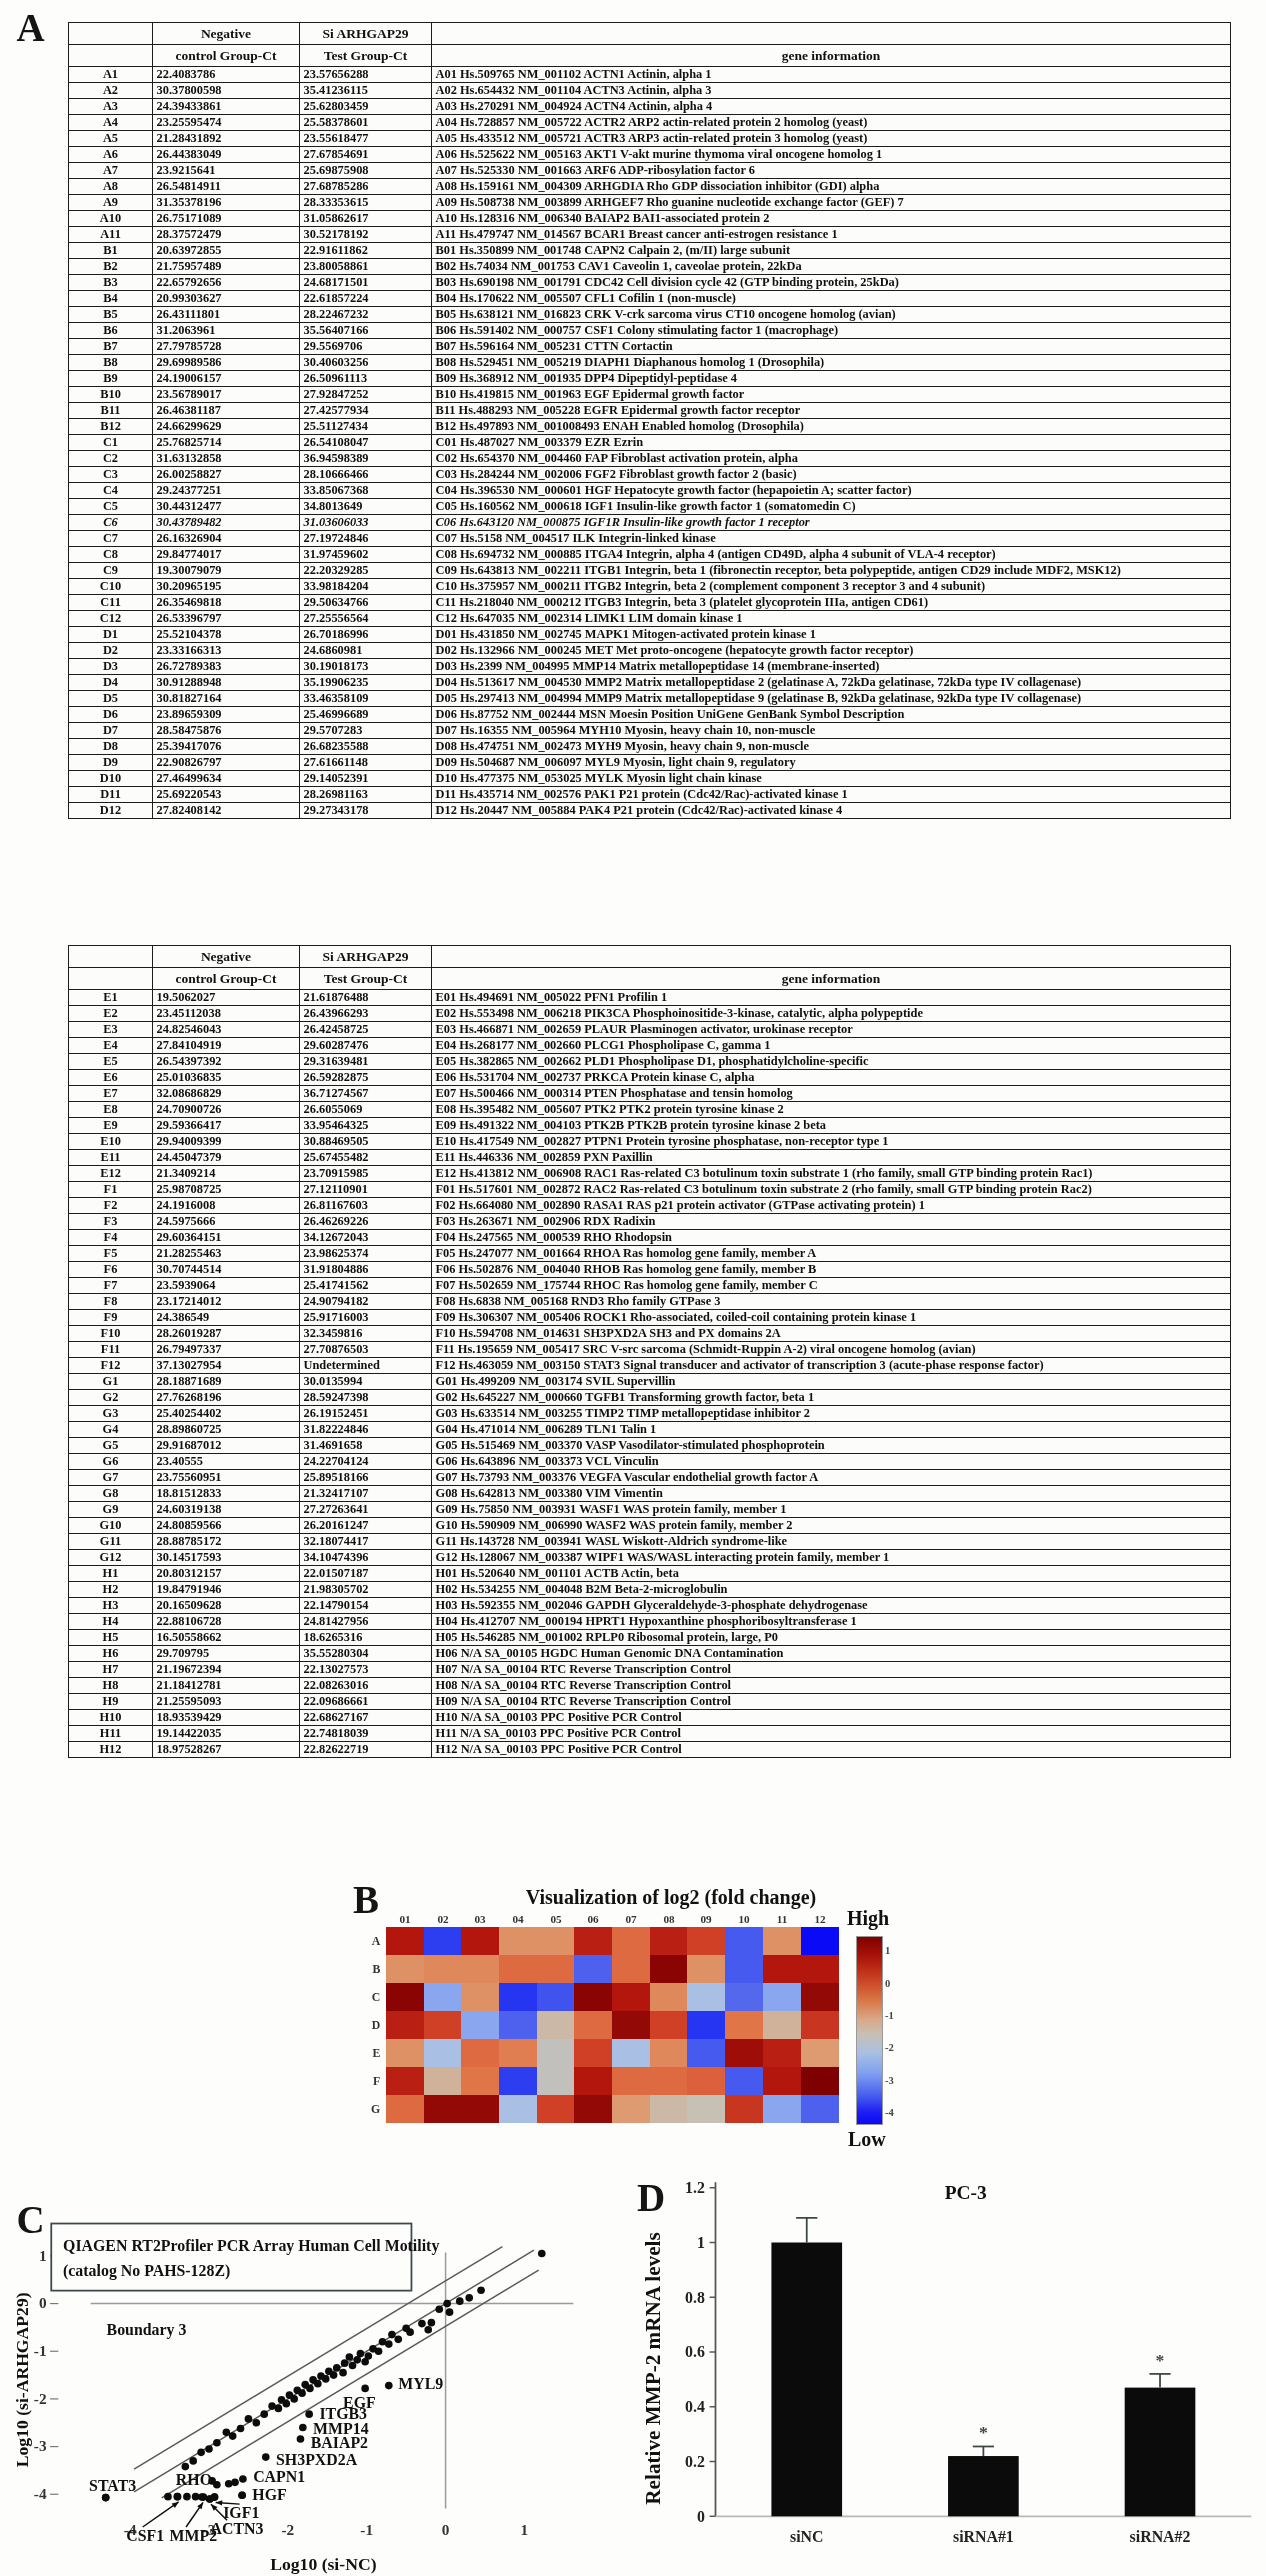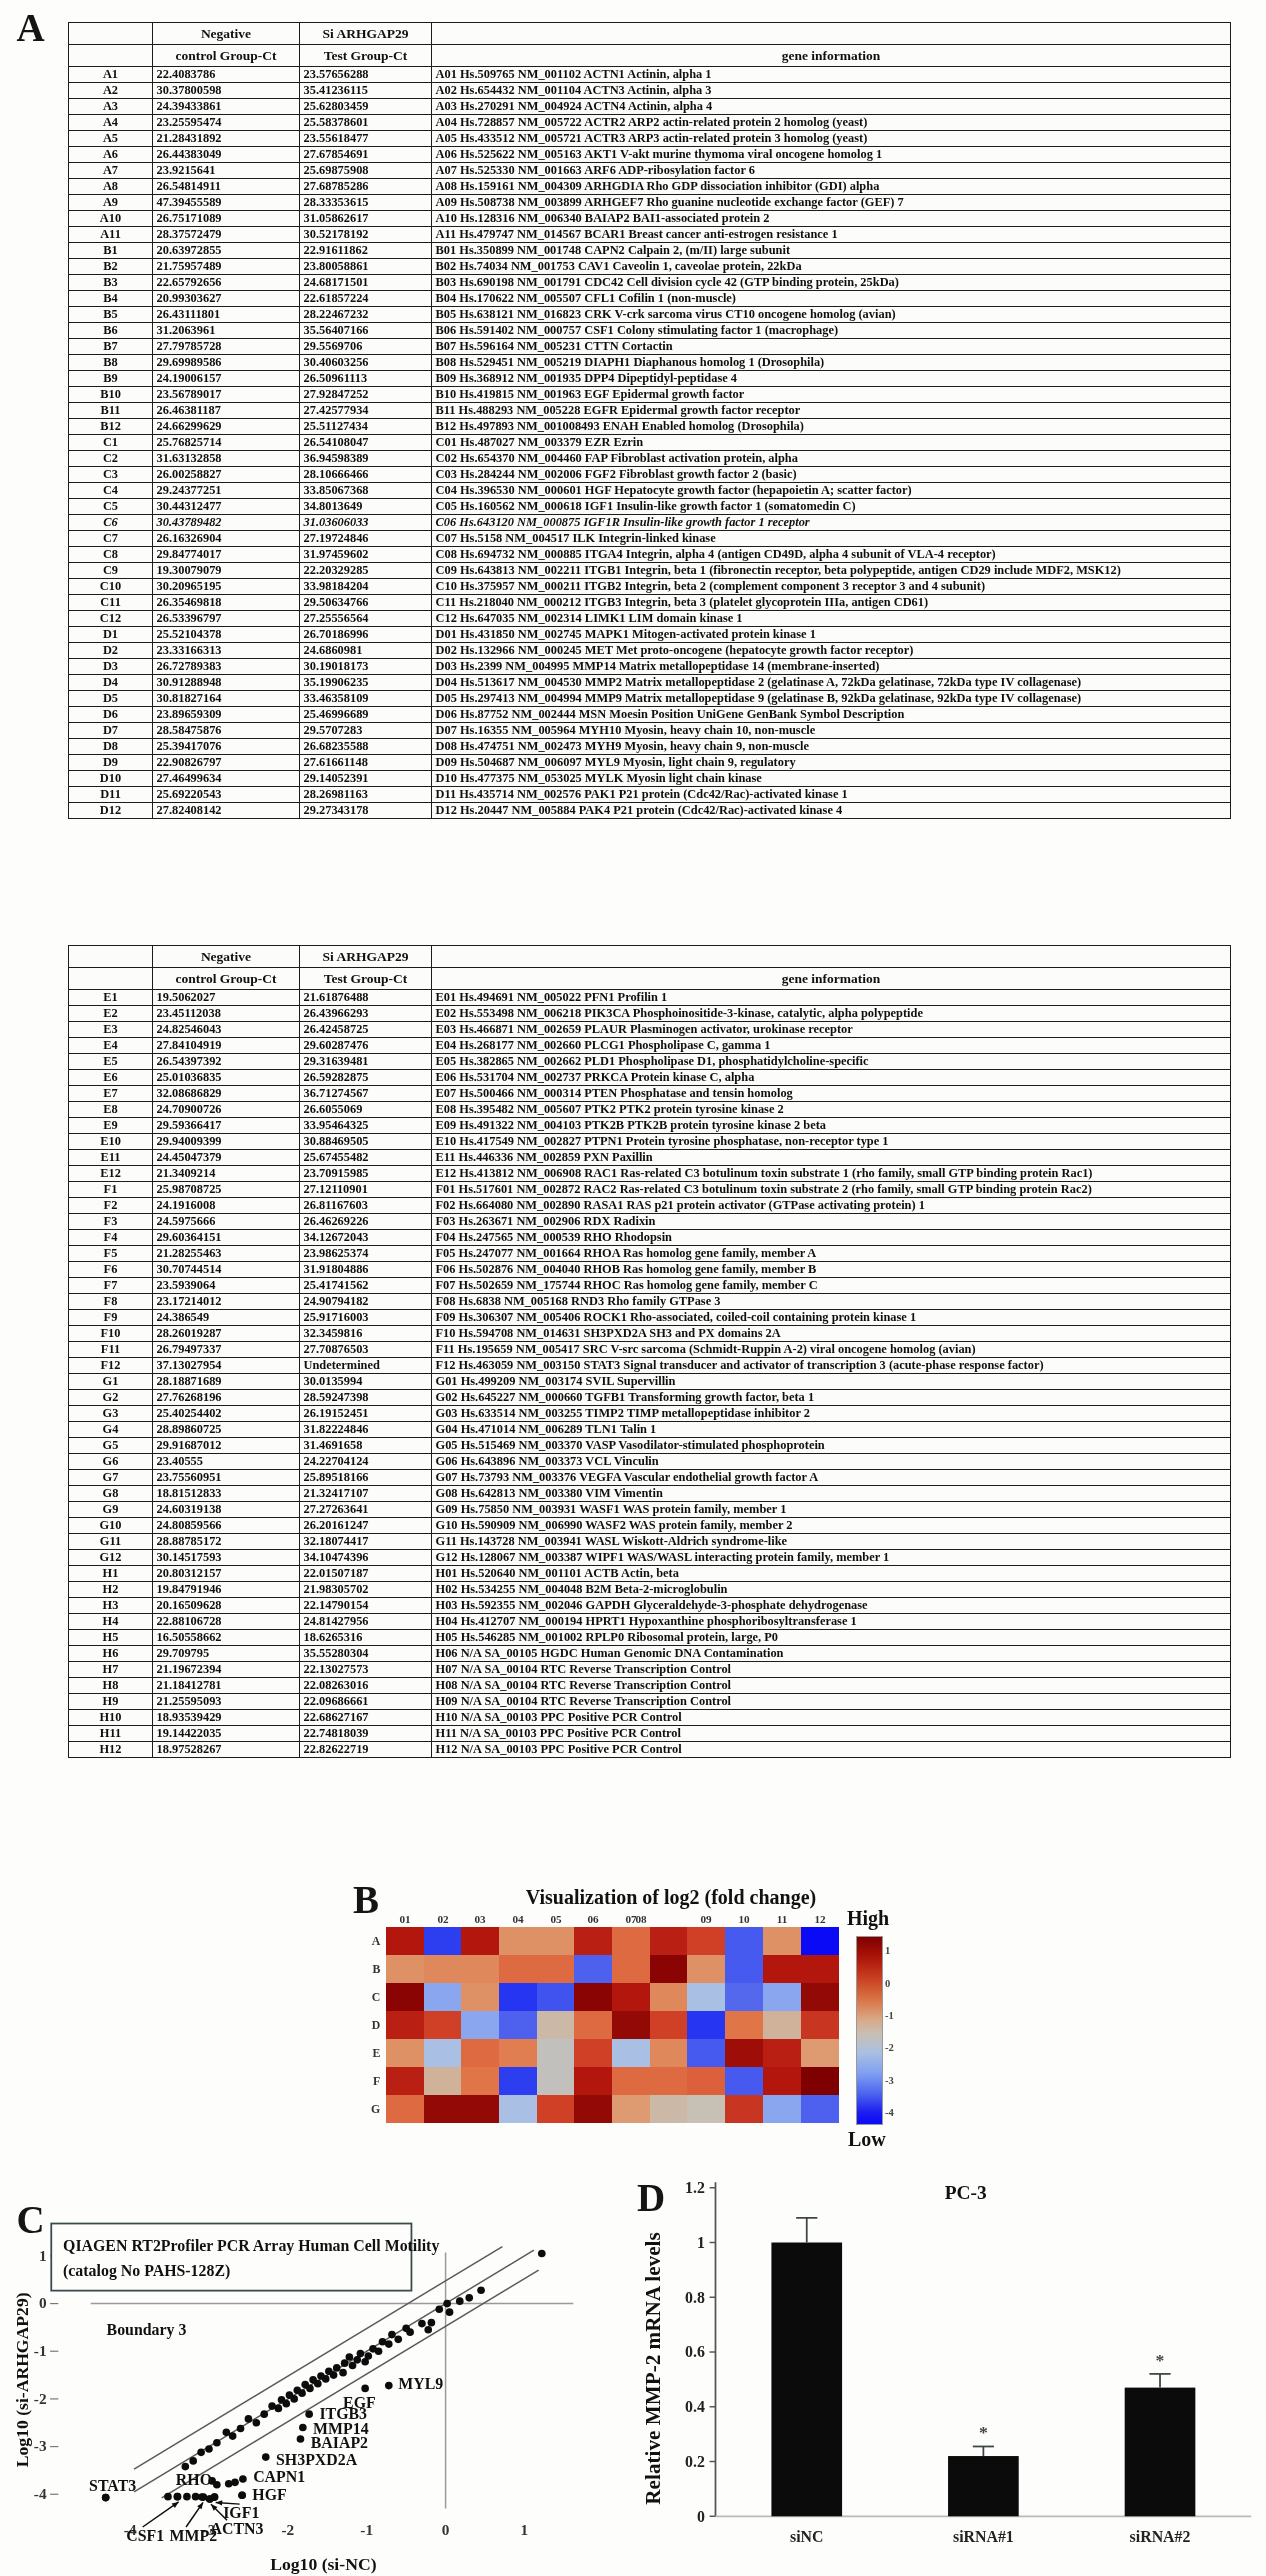--- a/index.html
+++ b/index.html
@@ -93,21 +93,21 @@
           <td class="c-gene">A07 Hs.525330 NM_001663 ARF6 ADP-ribosylation factor 6</td>
         </tr>
         <tr style="height: 15.3px;">
           <td class="c-well">A8</td>
           <td class="c-num">26.54814911</td>
           <td class="c-num">27.68785286</td>
           <td class="c-gene">A08 Hs.159161 NM_004309 ARHGDIA Rho GDP dissociation inhibitor (GDI) alpha</td>
         </tr>
         <tr style="height: 15.3px;">
           <td class="c-well">A9</td>
-          <td class="c-num">47.39455589</td>
+          <td class="c-num">31.35378196</td>
           <td class="c-num">28.33353615</td>
           <td class="c-gene">A09 Hs.508738 NM_003899 ARHGEF7 Rho guanine nucleotide exchange factor (GEF) 7</td>
         </tr>
         <tr style="height: 15.3px;">
           <td class="c-well">A10</td>
           <td class="c-num">26.75171089</td>
           <td class="c-num">31.05862617</td>
           <td class="c-gene">A10 Hs.128316 NM_006340 BAIAP2 BAI1-associated protein 2</td>
         </tr>
         <tr style="height: 15.3px;">
@@ -651,21 +651,21 @@
   <div class="panel-letter" style="left:353px;top:1880px;">B</div>
   <div class="hm-title" style="left:465px;top:1886px;width:412px;">Visualization of log2 (fold change)</div>
   <div id="heatmap">
       <div class="hm-collabel" style="left: 386px; top: 1913px; width: 38px;">01</div>
       <div class="hm-collabel" style="left: 424px; top: 1913px; width: 38px;">02</div>
       <div class="hm-collabel" style="left: 461px; top: 1913px; width: 38px;">03</div>
       <div class="hm-collabel" style="left: 499px; top: 1913px; width: 38px;">04</div>
       <div class="hm-collabel" style="left: 537px; top: 1913px; width: 38px;">05</div>
       <div class="hm-collabel" style="left: 574px; top: 1913px; width: 38px;">06</div>
       <div class="hm-collabel" style="left: 612px; top: 1913px; width: 38px;">07</div>
-      <div class="hm-collabel" style="left: 622px; top: 1913px; width: 38px;">08</div>
+      <div class="hm-collabel" style="left: 650px; top: 1913px; width: 38px;">08</div>
       <div class="hm-collabel" style="left: 687px; top: 1913px; width: 38px;">09</div>
       <div class="hm-collabel" style="left: 725px; top: 1913px; width: 38px;">10</div>
       <div class="hm-collabel" style="left: 763px; top: 1913px; width: 38px;">11</div>
       <div class="hm-collabel" style="left: 801px; top: 1913px; width: 38px;">12</div>
       <div class="hm-rowlabel" style="left: 365px; top: 1934px; width: 15.3px;">A</div>
       <div class="hm-cell" style="left: 386px; top: 1927px; width: 38px; height: 28px; background: rgb(178, 22, 12);"></div>
       <div class="hm-cell" style="left: 424px; top: 1927px; width: 38px; height: 28px; background: rgb(44, 62, 240);"></div>
       <div class="hm-cell" style="left: 461px; top: 1927px; width: 38px; height: 28px; background: rgb(178, 22, 12);"></div>
       <div class="hm-cell" style="left: 499px; top: 1927px; width: 38px; height: 28px; background: rgb(223, 145, 102);"></div>
       <div class="hm-cell" style="left: 537px; top: 1927px; width: 38px; height: 28px; background: rgb(223, 145, 102);"></div>

